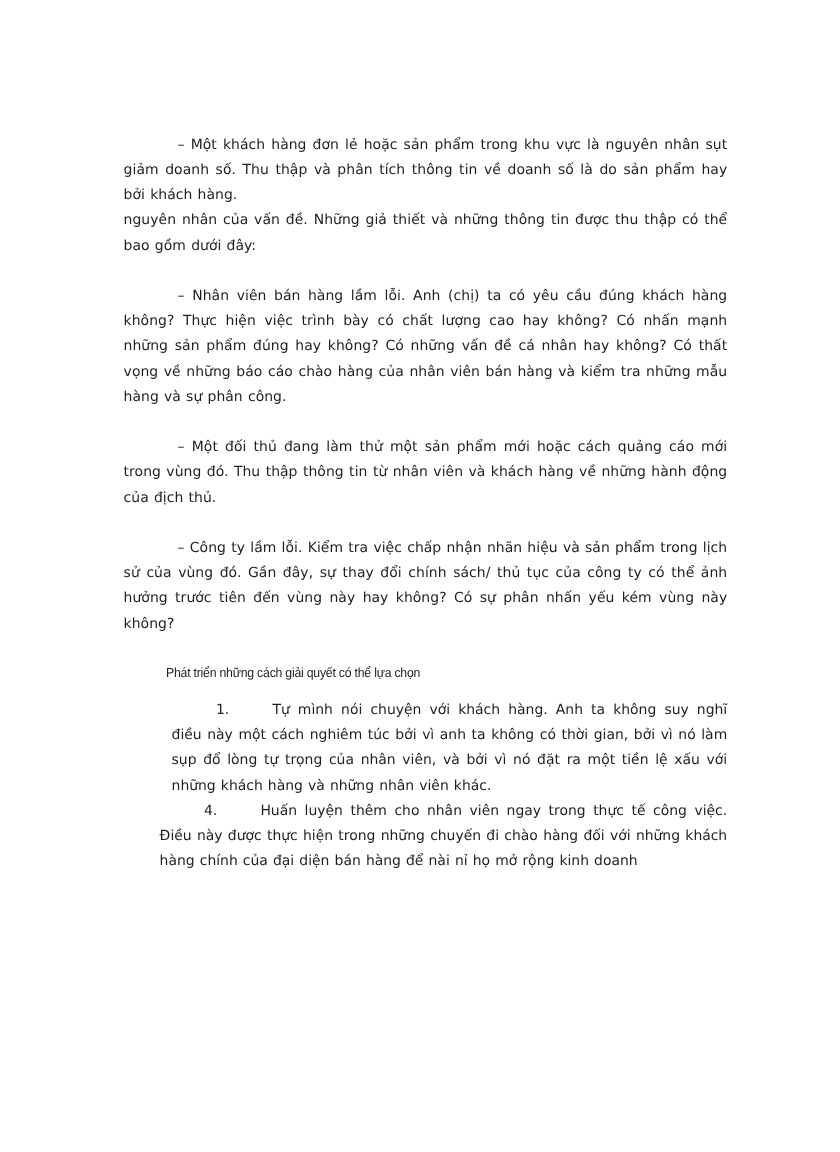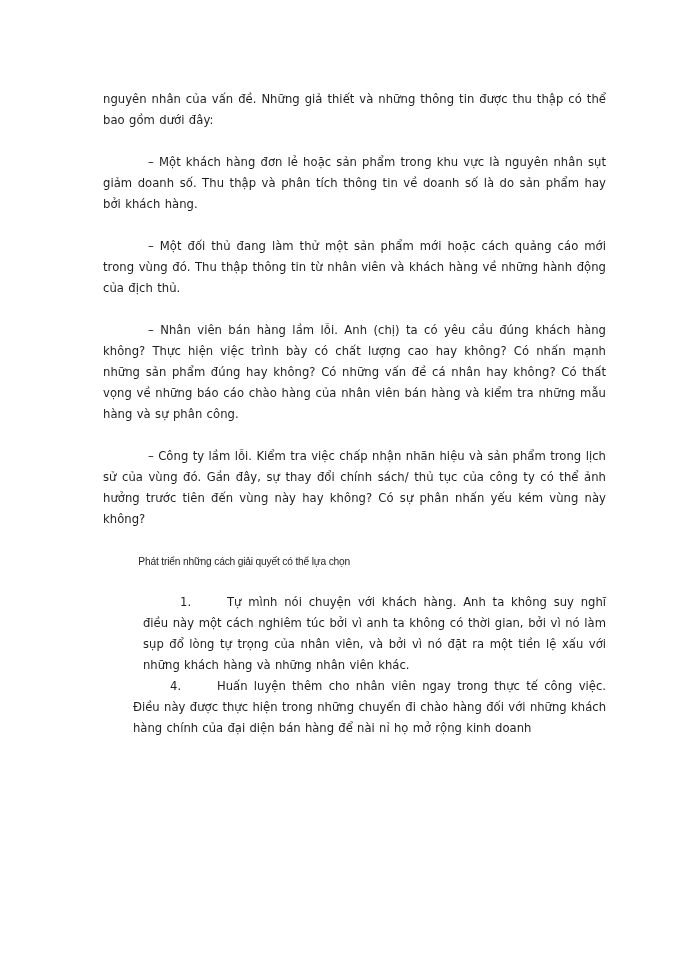--- a/index.html
+++ b/index.html
@@ -35,21 +35,21 @@
       font-family: "Liberation Sans", sans-serif;
       font-size: 11px;
       line-height: 20px;
       margin: 21px 0 0 0;
       padding-left: 38px;
       letter-spacing: -0.2px;
       transform: scaleX(0.93);
       transform-origin: left center;
     }
     .list {
-      margin-top: 21px;
+      margin-top: 10px;
       padding-left: 40px;
     }
     .list-item {
       position: relative;
       font-size: 11.6px;
       line-height: 21px;
       text-align: justify;
       text-indent: 0;
       word-spacing: 0.6px;
     }
@@ -57,25 +57,25 @@
       display: inline-block;
       width: 47px;
       padding-left: 37px;
       text-indent: 0;
     }
   </style>
 </head>
 <body>
 
 <div class="page">
+  <p class="p indent gap">–  Một khách hàng đơn lẻ hoặc sản phẩm trong khu vực là nguyên nhân sụt giảm doanh số. Thu thập và phân tích thông tin về doanh số là do sản phẩm hay bởi khách hàng.</p>
+
   <p class="p">nguyên nhân của vấn đề. Những giả thiết và những thông tin được thu thập có thể bao gồm dưới đây:</p>
-
-  <p class="p indent gap">–  Một khách hàng đơn lẻ hoặc sản phẩm trong khu vực là nguyên nhân sụt giảm doanh số. Thu thập và phân tích thông tin về doanh số là do sản phẩm hay bởi khách hàng.</p>
+  <p class="p indent gap">– Nhân viên bán hàng lầm lỗi. Anh (chị) ta có yêu cầu đúng khách hàng không? Thực hiện việc trình bày có chất lượng cao hay không? Có nhấn mạnh những sản phẩm đúng hay không? Có những vấn đề cá nhân hay không? Có thất vọng về những báo cáo chào hàng của nhân viên bán hàng và kiểm tra những mẫu hàng và sự phân công.</p>
   <p class="p indent gap">– Một đối thủ đang làm thử một sản phẩm mới hoặc cách quảng cáo mới trong vùng đó. Thu thập thông tin từ nhân viên và khách hàng về những hành động của địch thủ.</p>
-  <p class="p indent gap">– Nhân viên bán hàng lầm lỗi. Anh (chị) ta có yêu cầu đúng khách hàng không? Thực hiện việc trình bày có chất lượng cao hay không? Có nhấn mạnh những sản phẩm đúng hay không? Có những vấn đề cá nhân hay không? Có thất vọng về những báo cáo chào hàng của nhân viên bán hàng và kiểm tra những mẫu hàng và sự phân công.</p>
   <p class="p indent gap">– Công ty lầm lỗi. Kiểm tra việc chấp nhận nhãn hiệu và sản phẩm trong lịch sử của vùng đó. Gần đây, sự thay đổi chính sách/ thủ tục của công ty có thể ảnh hưởng trước tiên đến vùng này hay không? Có sự phân nhấn yếu kém vùng này không?</p>
 
   <p class="heading">Phát triển những cách giải quyết có thể lựa chọn</p>
 
 
   <div class="list">
     <div class="list-item"><span class="num">1.</span><span>Tự mình nói chuyện với khách hàng. Anh ta không suy nghĩ điều này một cách nghiêm túc bởi vì anh ta không có thời gian, bởi vì nó làm sụp đổ lòng tự trọng của nhân viên, và bởi vì nó đặt ra một tiền lệ xấu với những khách hàng và những nhân viên khác.</span></div>
     <div class="list-item" style="margin-left:-10px;"><span class="num">4.</span><span>Huấn luyện thêm cho nhân viên ngay trong thực tế công việc. Điều này được thực hiện trong những chuyến đi chào hàng đối với những khách hàng chính của đại diện bán hàng để nài nỉ họ mở rộng kinh doanh</span></div>
   </div>
 </div>

